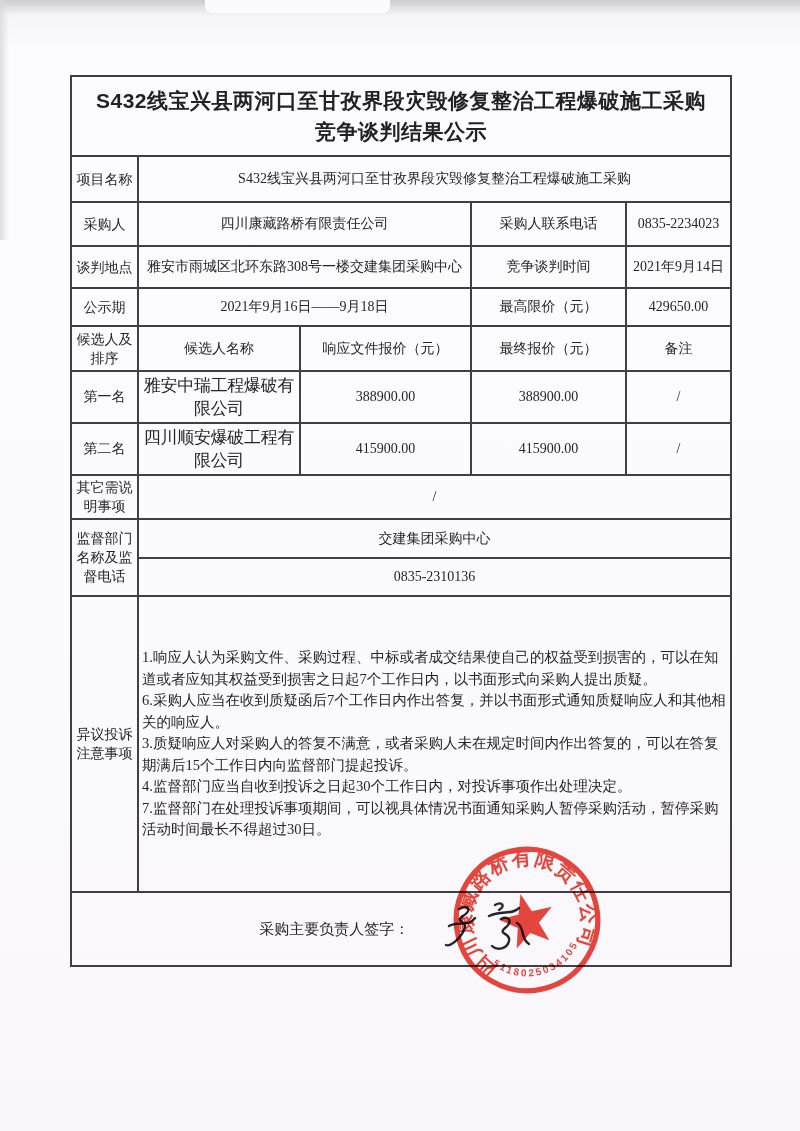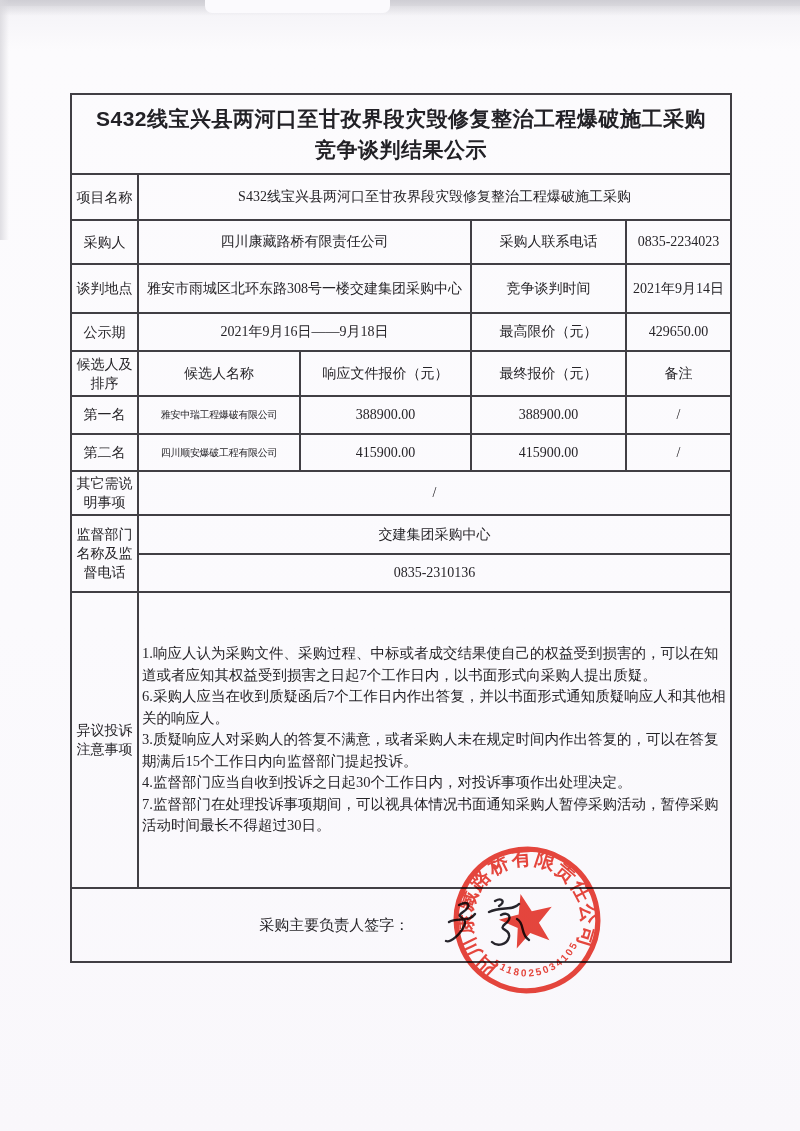--- a/index.html
+++ b/index.html
@@ -21,41 +21,41 @@
   .scan-notch{
     position:absolute;left:205px;top:0;width:185px;height:13px;
     background:#fbfafd;border-radius:0 0 7px 7px;
   }
   .scan-edge-left{
     position:absolute;left:0;top:0;width:9px;height:240px;
     background:linear-gradient(90deg,#d8d7dc 0%,rgba(250,249,252,0) 100%);
     opacity:.8;
   }
   table.main{
-    position:absolute;left:70px;top:93px;width:660px;
+    position:absolute;left:70px;top:75px;width:660px;
     border-collapse:collapse;table-layout:fixed;
     font-size:14px;color:#262428;
   }
   table.main td{
     border:2px solid #413f44;
     vertical-align:middle;
     text-align:center;
     padding:2px 3px;
     overflow:hidden;
   }
   td.title-cell{padding:6px 10px;}
   .title-line{
     font-family:"Liberation Sans","DejaVu Sans",sans-serif;
     font-weight:bold;font-size:21px;line-height:31px;color:#222126;
     letter-spacing:.5px;
   }
   td.lbl{font-size:14px;line-height:19px;padding:2px 2px;border-radius:11px;}
   td.lbl-left{text-align:left;padding-left:4px;}
   td.val-left{text-align:left;padding-left:7px;}
-  td.name-cell{font-size:10px;letter-spacing:-0.3px;border-radius:16px;}
+  td.name-cell{font-size:17px;letter-spacing:-0.3px;border-radius:16px;}
   td.num{font-size:14px;}
   td.complaint-cell{
     text-align:left;padding:10px 8px 10px 7px;
   }
   .complaint-item{font-size:14.5px;line-height:21.5px;text-align:left;}
   td.sign-cell{text-align:left;padding-left:14px;font-size:15px;}
   .sign-label{display:inline-block;vertical-align:middle;text-align:center;}
   .sig-svg{display:inline-block;vertical-align:middle;margin-left:26px;margin-top:-6px;}
   .seal{
     position:absolute;left:441px;top:834px;width:172px;height:172px;
@@ -94,21 +94,21 @@
     <td colspan="4" class="val-left">S432线宝兴县两河口至甘孜界段灾毁修复整治工程爆破施工采购</td>
   </tr>
 
   <tr style="height:44px">
     <td class="lbl">采购人</td>
     <td colspan="2" class="val-left">四川康藏路桥有限责任公司</td>
     <td>采购人联系电话</td>
     <td class="num">0835-2234023</td>
   </tr>
 
-  <tr style="height:49px">
+  <tr style="height:42px">
     <td class="lbl">谈判地点</td>
     <td colspan="2" class="val-left">雅安市雨城区北环东路308号一楼交建集团采购中心</td>
     <td>竞争谈判时间</td>
     <td class="num">2021年9月14日</td>
   </tr>
 
   <tr style="height:38px">
     <td class="lbl">公示期</td>
     <td colspan="2" class="val-left">2021年9月16日——9月18日</td>
     <td>最高限价（元）</td>

